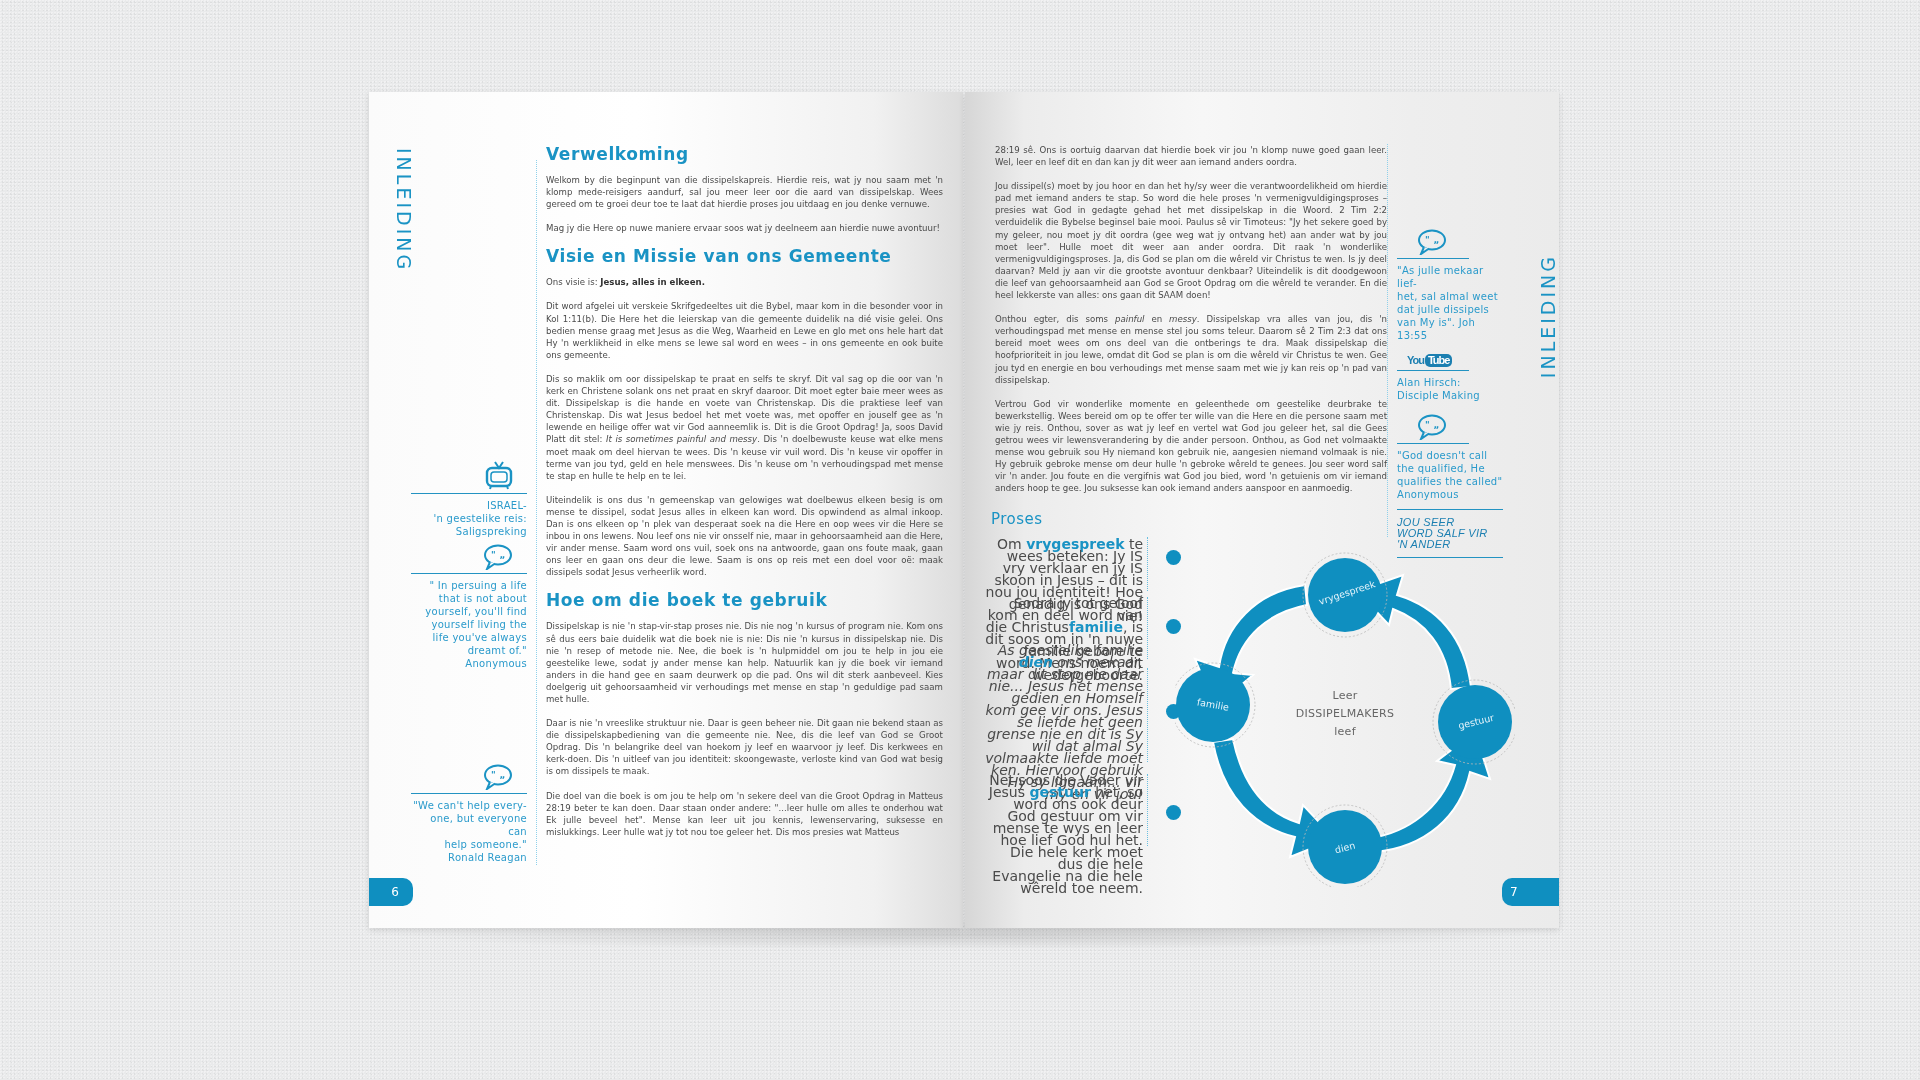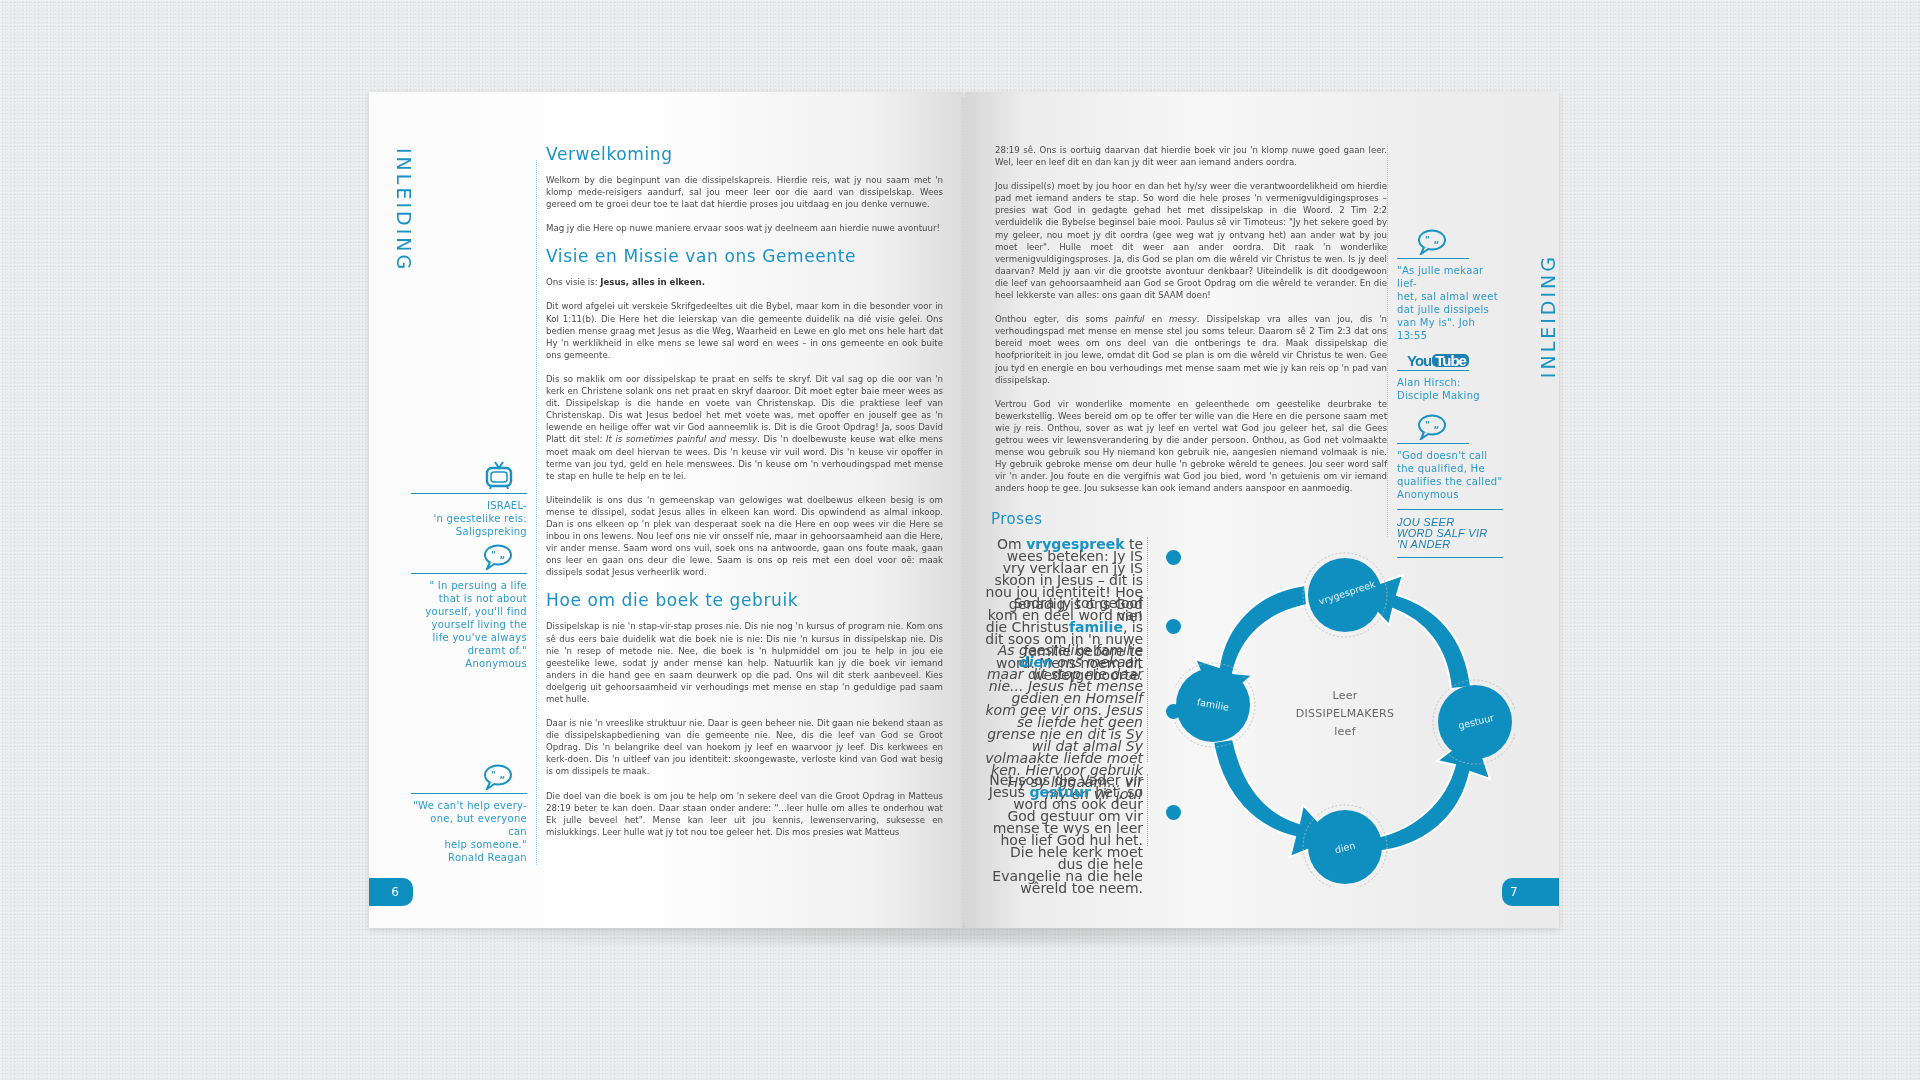--- a/index.html
+++ b/index.html
@@ -33,21 +33,21 @@
   .section-tab {
     position: absolute; color: #1a93c4; font-size: 19px; letter-spacing: 3px;
     font-family: "DejaVu Sans", sans-serif; font-weight: normal; white-space: nowrap;
   }
   .page-left .section-tab { left: 20px; top: 56px; transform-origin: left top; transform: rotate(90deg) translate(0,-26px); }
   .page-right .section-tab { right: -4px; top: 162px; transform-origin: right top; transform: rotate(-90deg) translate(0,-26px); }
 
   .col { position: absolute; font-size: 8.6px; line-height: 12.1px; color: #4a4a4a; text-align: justify; }
   .col p { margin-bottom: 12px; }
   .col b { color: #333; }
-  .h2 { color: #1a93c4; font-size: 17px; letter-spacing: 0.6px; margin: 0 0 10px 0; font-weight: normal; line-height: 20px; text-align: left; }
+  .h2 { color: #1a93c4; font-size: 17px; letter-spacing: 0.6px; margin: 0 0 10px 0; font-weight: bold; line-height: 20px; text-align: left; }
   .dotted-rule-left { position: absolute; left: 167px; top: 68px; height: 705px; border-left: 1.5px dotted #8fd0ea; }
   .left-main { left: 177px; top: 52px; width: 397px; }
 
   .sidebar { position: absolute; color: #2a9acb; font-size: 10px; line-height: 13px; text-align: right; letter-spacing: 0.3px; }
   .sb-rule { border-top: 1.5px solid #2393c2; margin: 3px 0 5px 0; }
   .icon-wrap { display: flex; justify-content: center; }
 
   .page-num {
     position: absolute; top: 786px; height: 28px; background: #0f8fc0; color: #fff;
     font-size: 12px; line-height: 28px;
@@ -164,21 +164,21 @@
             <text x="8" y="14" font-size="9" fill="#1a93c4" font-family="DejaVu Sans" font-weight="bold">" „</text>
           </svg>
       </div>
       <div class="sb-rule" style="width:72px;"></div>
       <div>"As julle mekaar lief-</div>
       <div>het, sal almal weet</div>
       <div>dat julle dissipels</div>
       <div>van My is". Joh 13:55</div>
     </div>
     <div style="margin-top:12px;">
-      <div style="display:flex; align-items:center; padding-left:10px; font-family:'Liberation Sans',sans-serif; font-weight:bold; font-size:15px;">
+      <div style="display:flex; align-items:center; padding-left:10px; font-family:'Liberation Sans',sans-serif; font-weight:bold; font-size:11px;">
         <span style="color:#1b7fb1; letter-spacing:-1px;">You</span>
         <span style="background:#1b7fb1; color:#fff; border-radius:5px; padding:0 3px; margin-left:1px; letter-spacing:-1px;">Tube</span>
       </div>
       <div class="sb-rule" style="width:72px;"></div>
       <div>Alan Hirsch:</div>
       <div>Disciple Making</div>
     </div>
     <div style="margin-top:12px;">
       <div class="icon-wrap" style="justify-content:flex-start; padding-left:20px;">
         <svg width="30" height="26" viewBox="0 0 30 26">

